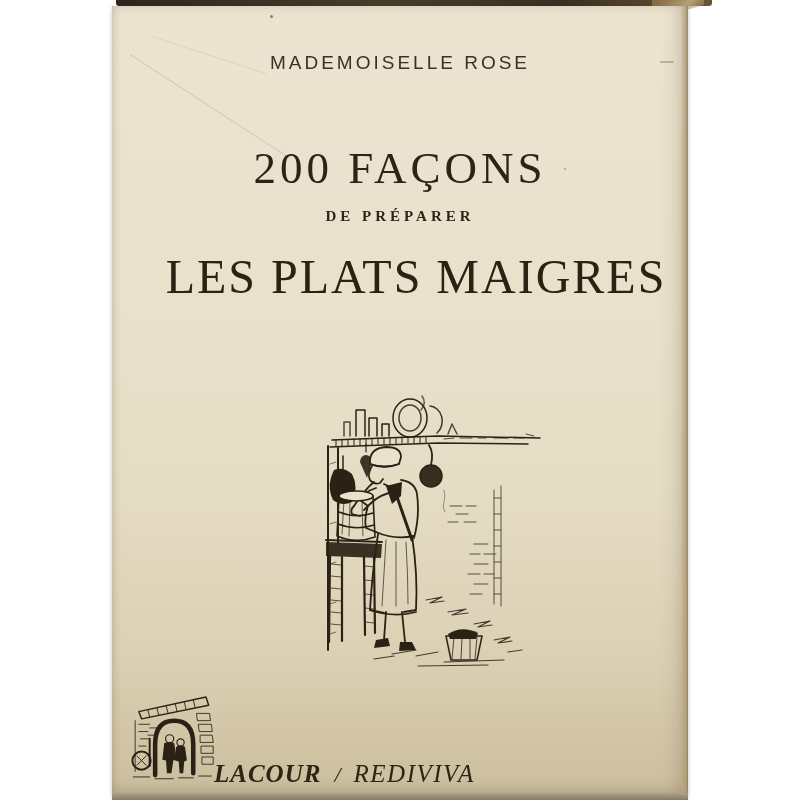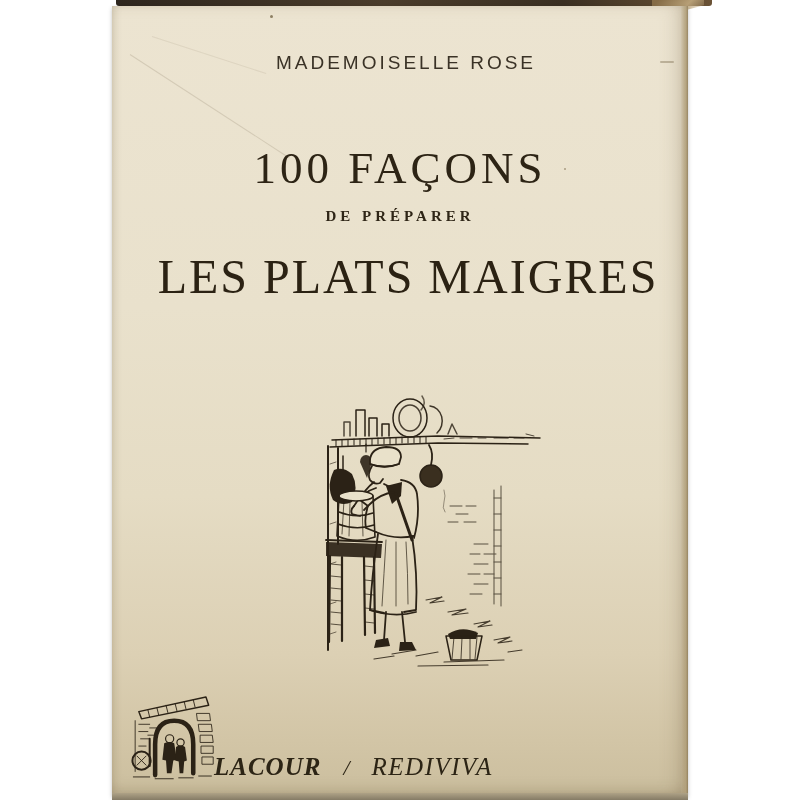--- a/index.html
+++ b/index.html
@@ -26,30 +26,30 @@
   .crease{position:absolute;height:1px;background:rgba(120,105,80,.20);transform-origin:left center;}
   .c1{left:18px;top:48px;width:190px;transform:rotate(33deg);}
   .c2{left:40px;top:30px;width:120px;transform:rotate(18deg);opacity:.6;}
   .speck{position:absolute;border-radius:50%;background:#8d7f63;}
   .s1{left:158px;top:9px;width:3px;height:3px;}
   .s2{left:452px;top:162px;width:2px;height:2px;opacity:.7;}
   .s3{left:548px;top:55px;width:14px;height:2px;border-radius:1px;opacity:.5;}
   
   .author{position:absolute;top:46px;left:0;width:100%;text-align:center;
           font-family:"Liberation Sans",sans-serif;font-size:19px;letter-spacing:3px;
-          color:#3a3226;white-space:nowrap;padding-left:6px;}
+          color:#3a3226;white-space:nowrap;}
   .t1{position:absolute;top:136px;left:0;width:100%;text-align:center;
       font-size:45px;letter-spacing:4px;color:#2d2415;white-space:nowrap;}
   .t2{position:absolute;top:202px;left:0;width:100%;text-align:center;
       font-size:15px;font-weight:700;letter-spacing:4px;color:#2f2617;white-space:nowrap;}
-  .t3{position:absolute;top:243px;left:8px;width:100%;text-align:center;
+  .t3{position:absolute;top:243px;left:16px;width:100%;text-align:center;
       font-size:48px;letter-spacing:2px;color:#2b2213;white-space:nowrap;}
   .illu{position:absolute;left:186px;top:388px;width:250px;height:280px;}
   .logo{position:absolute;left:14px;top:682px;width:100px;height:98px;}
-  .pub{position:absolute;left:102px;bottom:15px;display:flex;align-items:baseline;gap:22px;
+  .pub{position:absolute;left:102px;bottom:8px;display:flex;align-items:baseline;gap:13px;
        font-style:italic;color:#2c2415;white-space:nowrap;}
   .pub-name{font-size:25px;font-weight:700;letter-spacing:1px;}
   .pub-sep{font-size:22px;}
   .pub-col{font-size:25px;letter-spacing:1.5px;}
 </style>
 </head>
 <body>
 
 <div class="stage">
   <div class="top-shadow"></div>
@@ -57,21 +57,21 @@
 
   <div class="book">
     <div class="page-edge"></div>
     <div class="crease c1"></div>
     <div class="crease c2"></div>
     <div class="speck s1"></div>
     <div class="speck s2"></div>
     <div class="speck s3"></div>
 
     <div class="author">MADEMOISELLE ROSE</div>
-    <div class="t1">100 FAÇONS</div>
+    <div class="t1">200 FAÇONS</div>
     <div class="t2">DE PRÉPARER</div>
     <div class="t3">LES PLATS MAIGRES</div>
 
     <div class="illu">
       <svg viewBox="0 0 250 280" width="250" height="280">
         <g stroke="#2b2216" fill="none" stroke-width="1.5" stroke-linecap="round" stroke-linejoin="round">
 
           <g>
             <path d="M34 46 L140 42 L242 44"></path>
             <path d="M32 53 L140 49 L230 50"></path>

